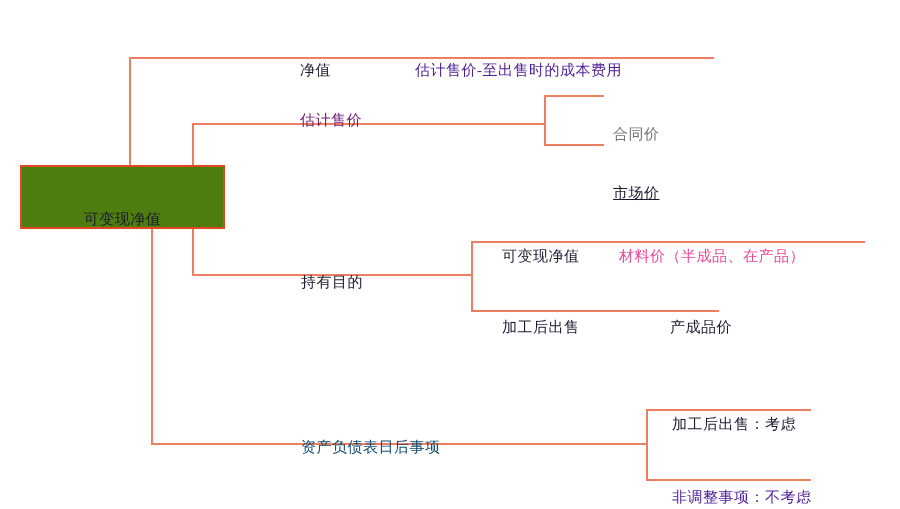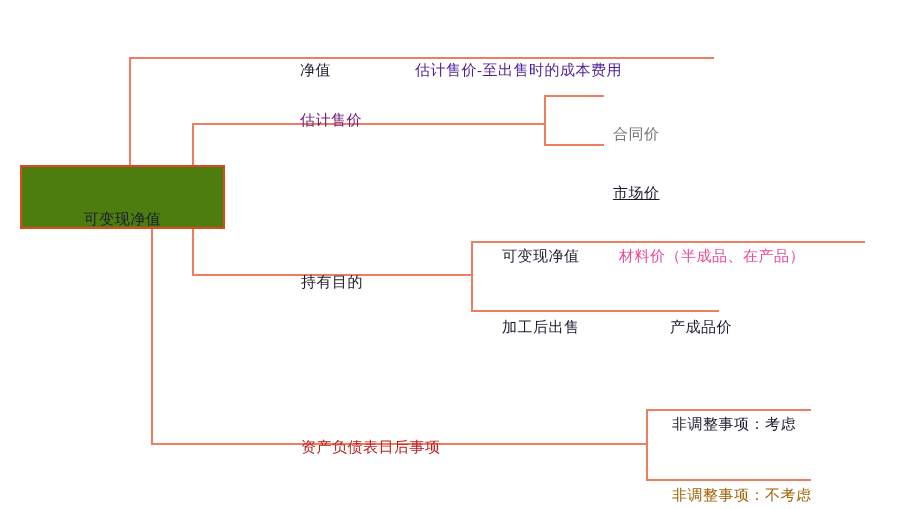--- a/index.html
+++ b/index.html
@@ -82,18 +82,18 @@
       <div class="node-label" style="left: 300px; top: 18px; color: rgb(26, 26, 46);">净值</div>
       <div class="node-label" style="left: 415px; top: 18px; color: #4c1d95; font-family: Liberation Serif, serif;">估计售价-至出售时的成本费用</div>
       <div class="node-label" style="left: 300px; top: 68px; color: #701a75;">估计售价</div>
       <div class="node-label" style="left: 613px; top: 82px; color: #737373;">合同价</div>
       <div class="node-label" style="left: 613px; top: 141px; color: rgb(26, 26, 46); text-decoration: underline;">市场价</div>
       <div class="node-label" style="left: 301px; top: 230px; color: rgb(26, 26, 46);">持有目的</div>
       <div class="node-label" style="left: 502px; top: 204px; color: rgb(26, 26, 46);">可变现净值</div>
       <div class="node-label" style="left: 619px; top: 204px; color: #ec4899;">材料价（半成品、在产品）</div>
       <div class="node-label" style="left: 502px; top: 275px; color: rgb(26, 26, 46); text-align: right;">加工后出售</div>
       <div class="node-label" style="left: 670px; top: 275px; color: rgb(26, 26, 46); text-align: right;">产成品价</div>
-      <div class="node-label" style="left: 301px; top: 395px; color: #b91c1c;">资产负债表日后事项</div>
-      <div class="node-label" style="left: 672px; top: 372px; color: rgb(26, 26, 46);">非调整事项：考虑</div>
-      <div class="node-label" style="left: 672px; top: 445px; color: #a16207; font-family: Liberation Mono, monospace;">非调整事项：不考虑</div>
+      <div class="node-label" style="left: 301px; top: 395px; color: #0c4a6e;">资产负债表日后事项</div>
+      <div class="node-label" style="left: 672px; top: 372px; color: rgb(26, 26, 46);">加工后出售：考虑</div>
+      <div class="node-label" style="left: 672px; top: 445px; color: #4c1d95;">非调整事项：不考虑</div>
     </div>
 
 </div>
 
 </body></html>

